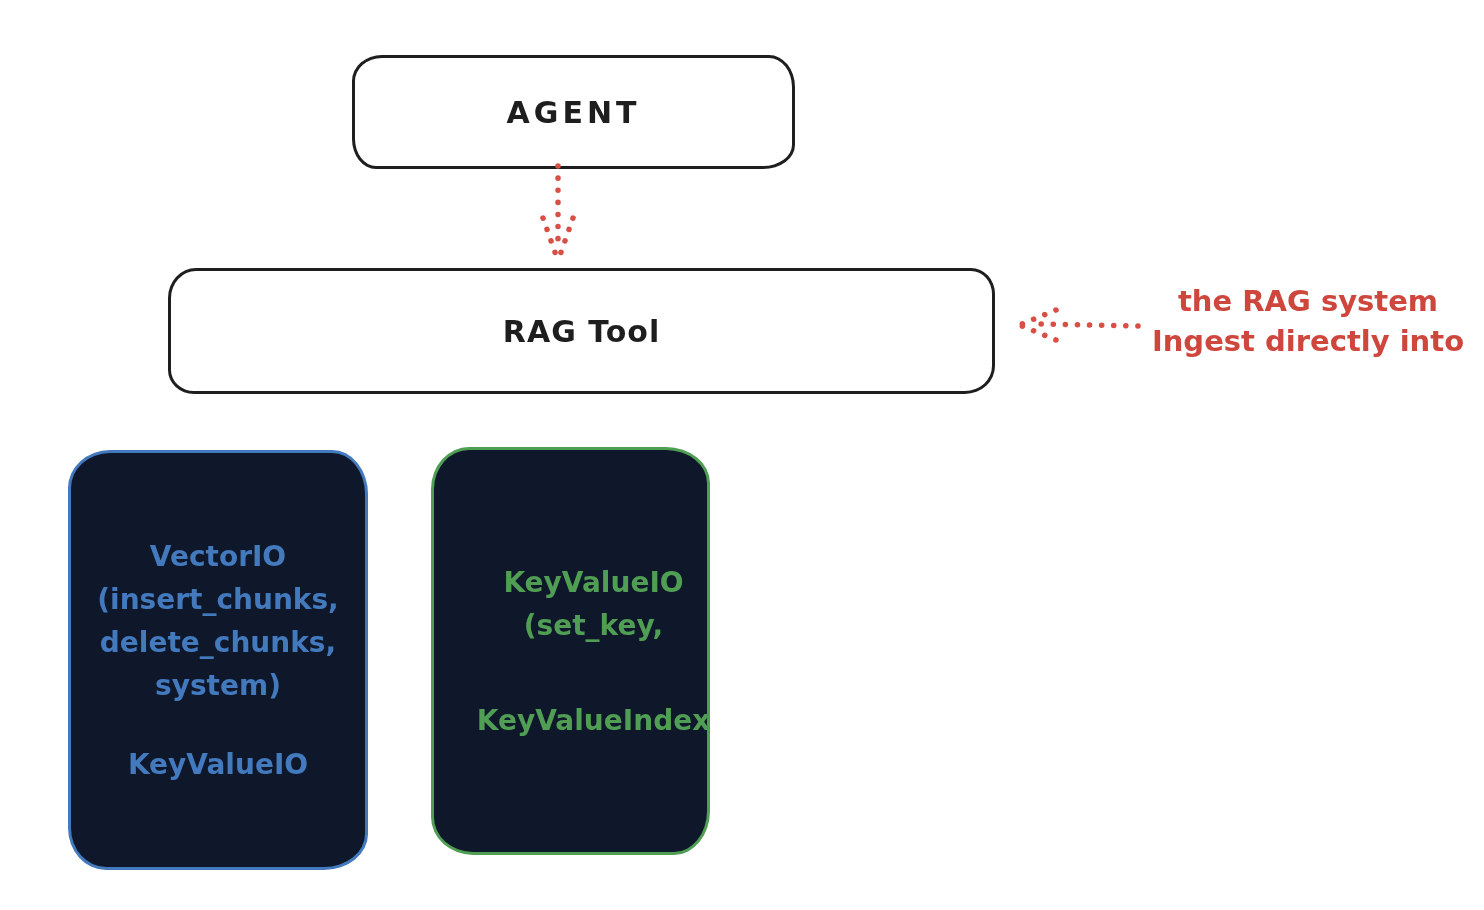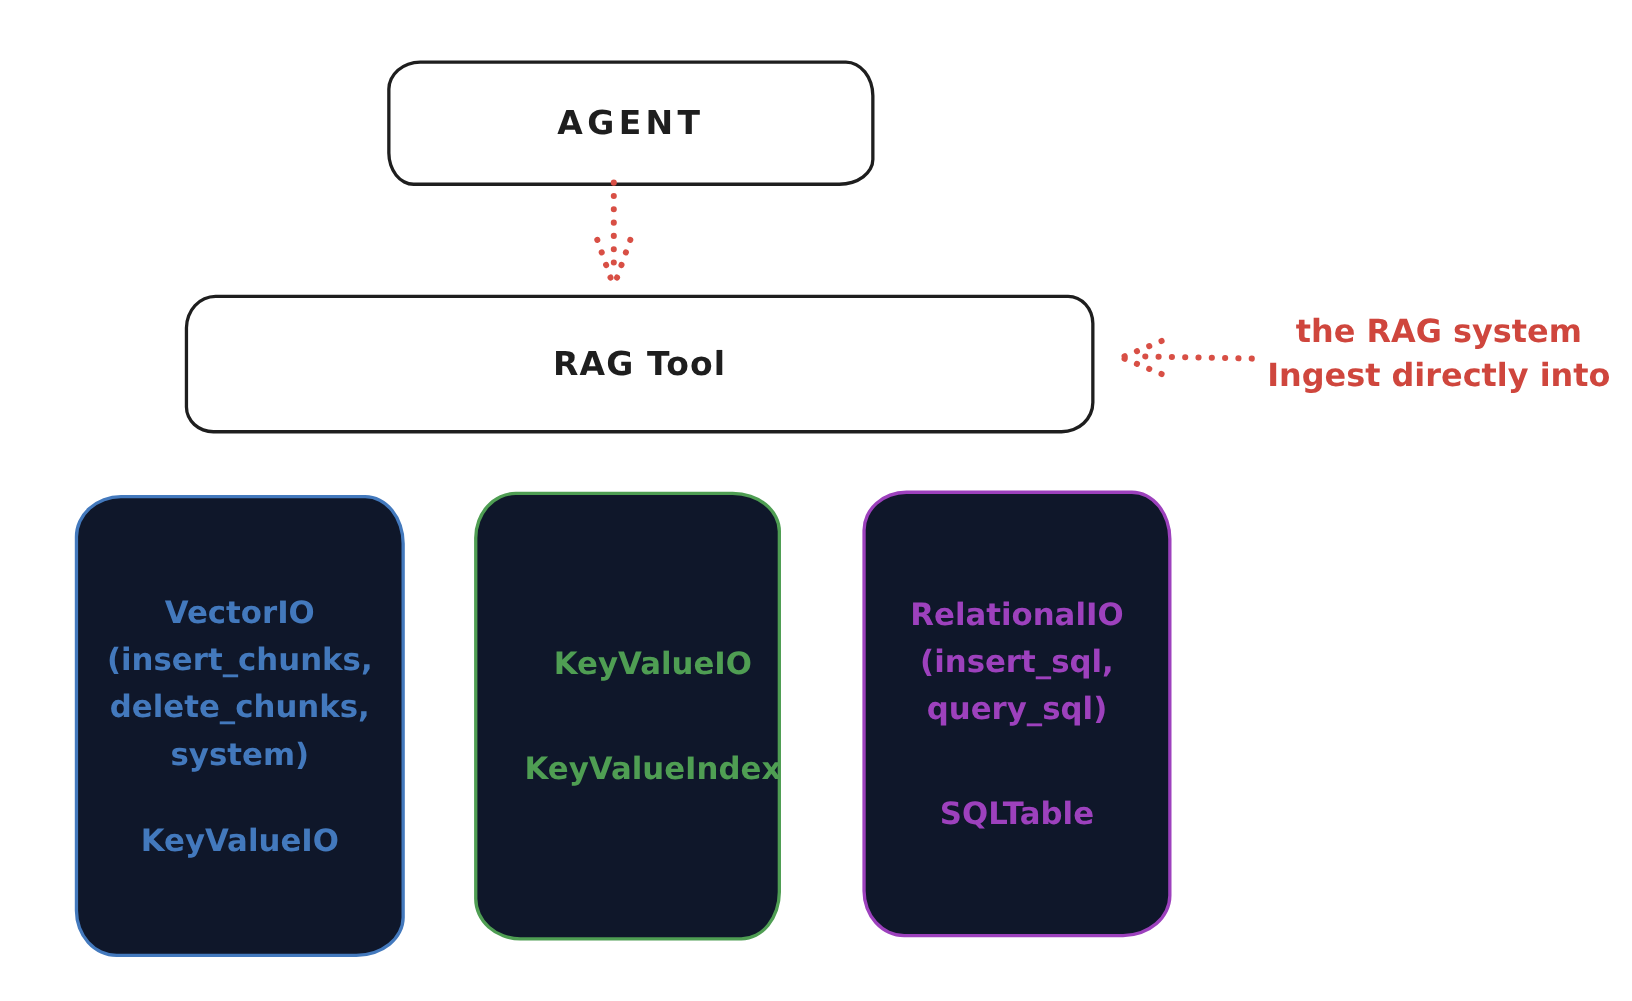--- a/index.html
+++ b/index.html
@@ -143,23 +143,18 @@
   <div class="storage-box box-blue">
     <span class="box-line">VectorIO</span>
     <span class="box-line">(insert_chunks,</span>
     <span class="box-line">delete_chunks,</span>
     <span class="box-line">system)</span>
     <span class="index-label">KeyValueIO</span>
   </div>
 
   <div class="storage-box box-green">
     <span class="box-line">KeyValueIO</span>
+    <span class="box-line">(set_key,</span>
     <span class="index-label">KeyValueIndex</span>
   </div>
 
-  <div class="storage-box box-purple">
-    <span class="box-line">RelationalIO</span>
-    <span class="box-line">(insert_sql,</span>
-    <span class="box-line">query_sql)</span>
-    <span class="index-label">SQLTable</span>
-  </div>
 
 </div>
 
 </body></html>

